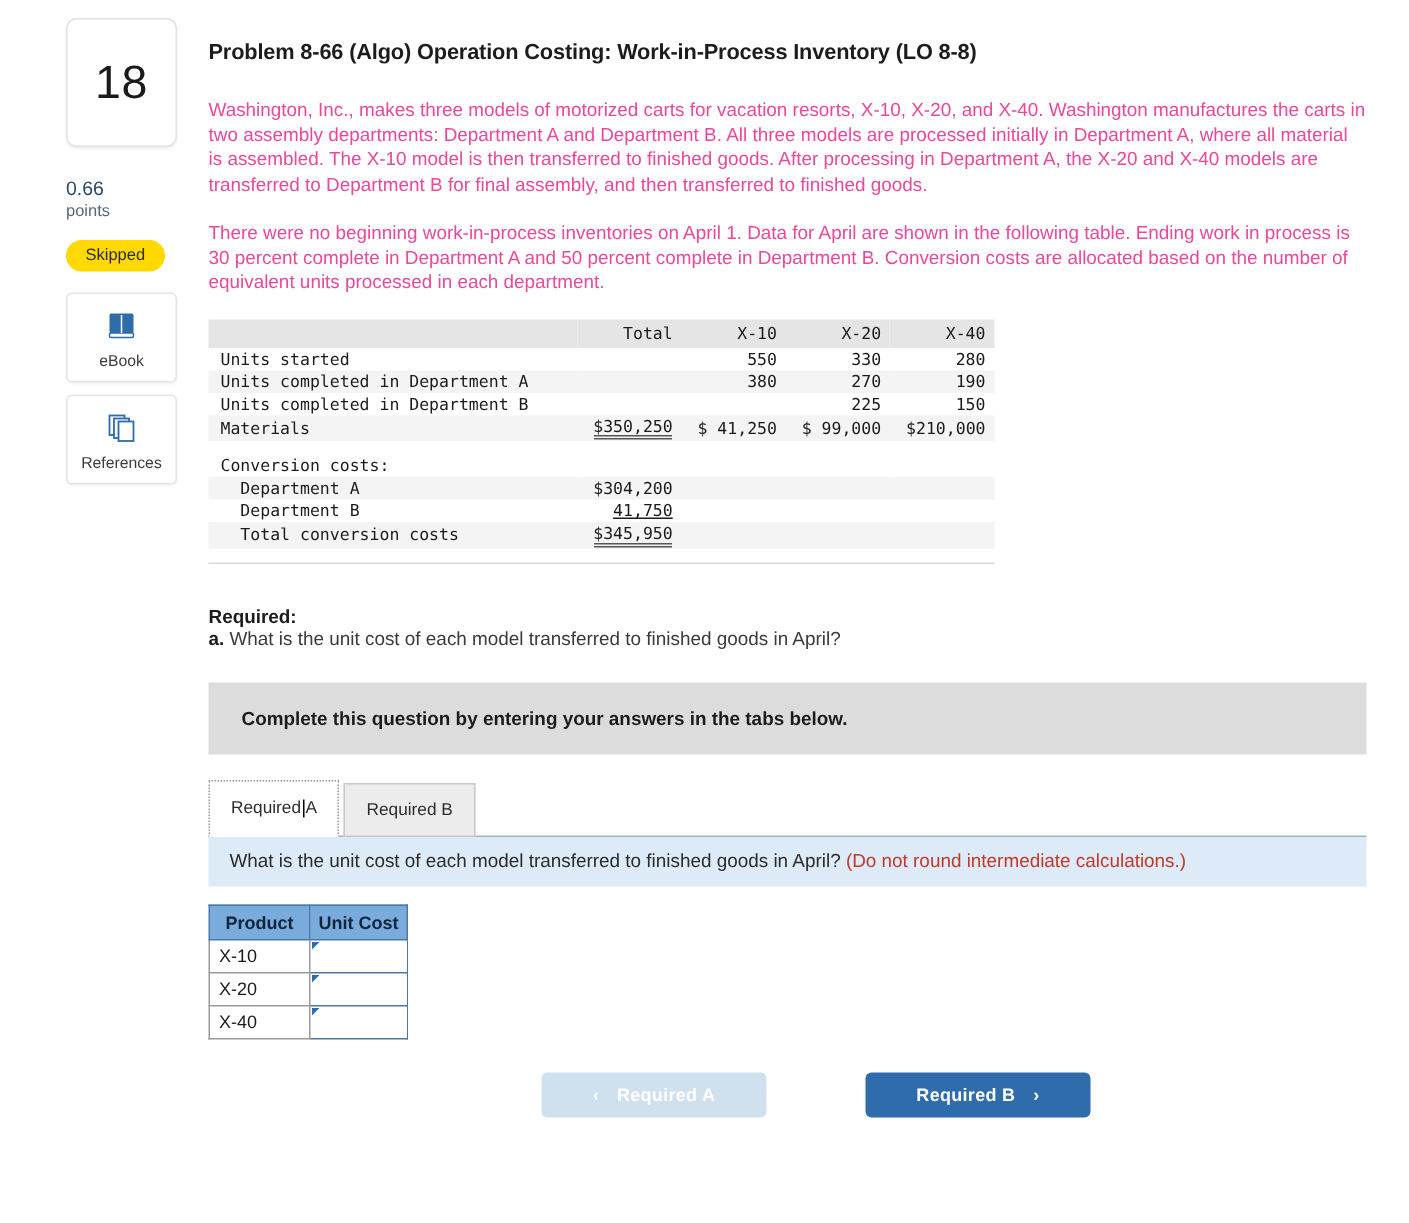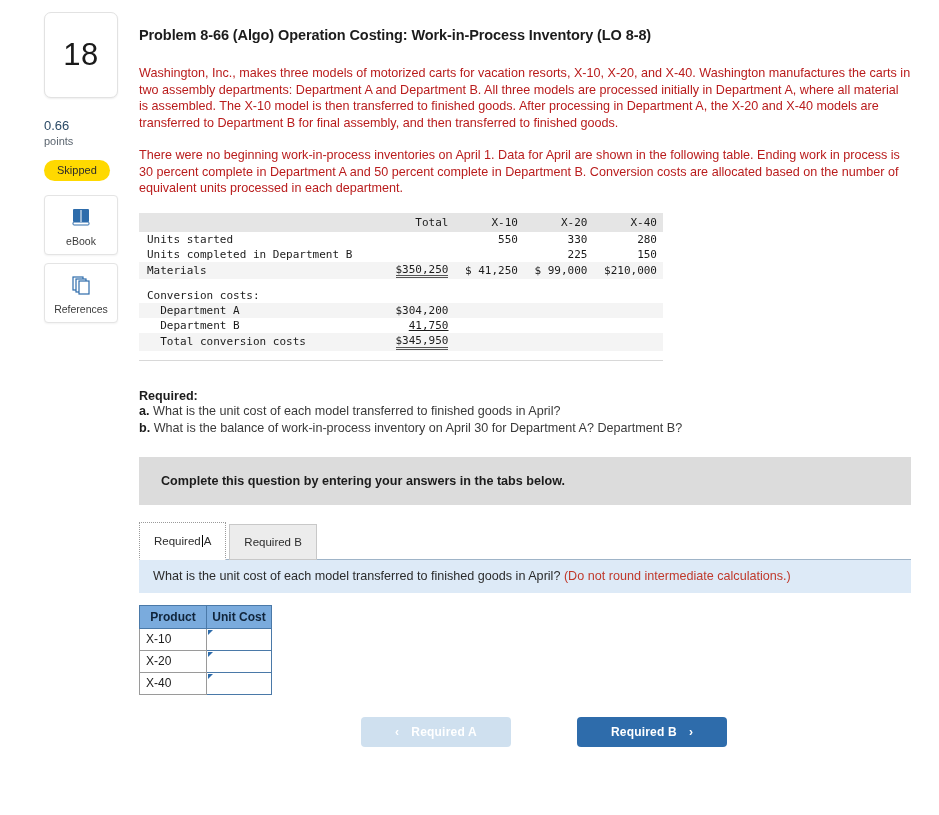--- a/index.html
+++ b/index.html
@@ -85,21 +85,21 @@
   .q-title {
     font-size: 14.5px;
     font-weight: bold;
     color: #1c1c1c;
     margin: 0 0 22px 0;
     letter-spacing: -.1px;
   }
   .body-par {
     font-size: 12.6px;
     line-height: 16.5px;
-    color: #b91c1c;
+    color: #ec4899;
     margin: 0 0 16px 0;
   }
 
   
   .data-table {
     border-collapse: collapse;
     font-family: "DejaVu Sans Mono", monospace;
     font-size: 11px;
     color: #1b1b1b;
     width: 524px;
@@ -324,20 +324,27 @@
       <td class="td-num">X-40</td>
     </tr>
 
     <tr>
       <td class="td-label">Units started</td>
       <td class="td-num"></td>
       <td class="td-num">550</td>
       <td class="td-num">330</td>
       <td class="td-num">280</td>
     </tr>
+    <tr class="zebra">
+      <td class="td-label">Units completed in Department A</td>
+      <td class="td-num"></td>
+      <td class="td-num">380</td>
+      <td class="td-num">270</td>
+      <td class="td-num">190</td>
+    </tr>
     <tr>
       <td class="td-label">Units completed in Department B</td>
       <td class="td-num"></td>
       <td class="td-num"></td>
       <td class="td-num">225</td>
       <td class="td-num">150</td>
     </tr>
     <tr class="zebra">
       <td class="td-label">Materials</td>
       <td class="td-num"><span class="ul2">$350,250</span></td>
@@ -385,24 +392,20 @@
           <td class="tbl-foot-line" colspan="5"></td>
         </tr>
   </tbody>
     </table>
 
   <div class="req-head">Required:</div>
   <div class="req-line">
     <b>a.</b>
     <span>What is the unit cost of each model transferred to finished goods in April?</span>
   </div>
-  <div class="req-line">
-    <b>b.</b>
-    <span>What is the balance of work-in-process inventory on April 30 for Department A? Department B?</span>
-  </div>
 
   <div class="complete-bar">
     <span>Complete this question by entering your answers in the tabs below.</span>
   </div>
 
   <div class="tab-strip">
     <div class="tab tab-active">
       <span>Required </span>
         <span class="tab-caret"></span>
         <span>A</span>

